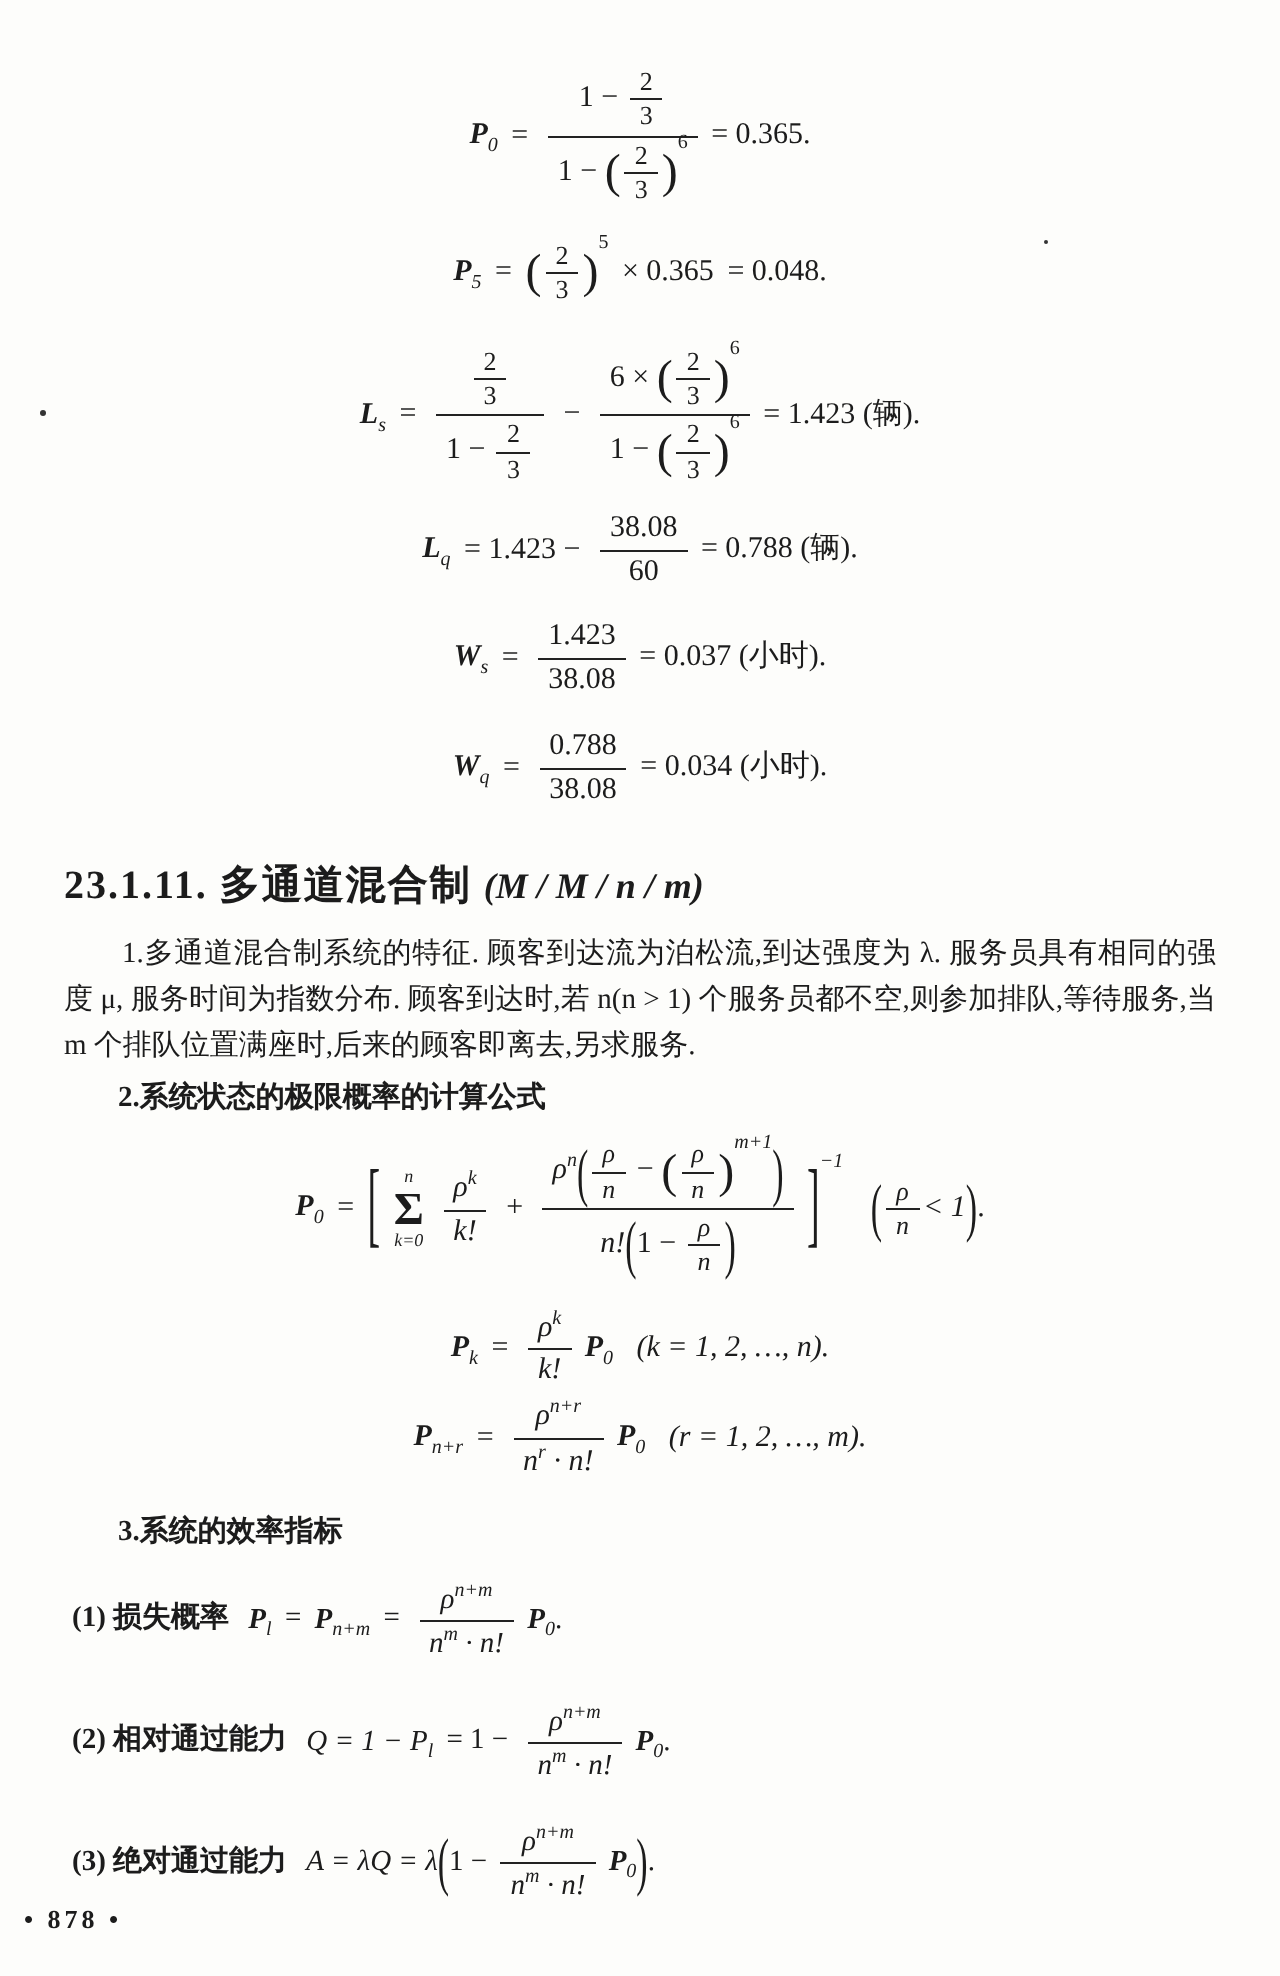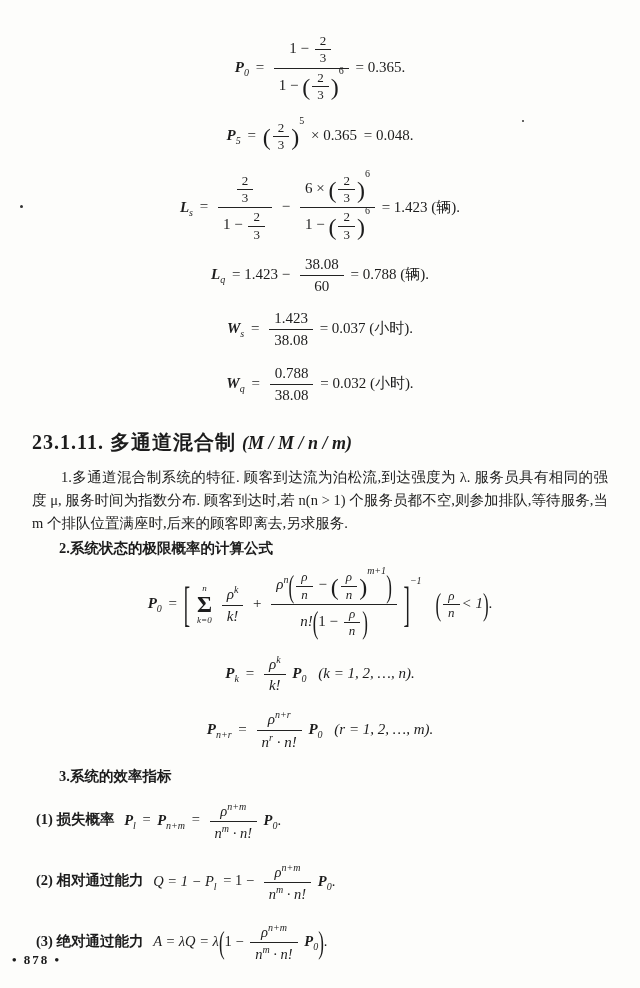--- a/index.html
+++ b/index.html
@@ -91,21 +91,21 @@
     <span class="v b">W</span><sub>s</sub>
     <span class="op">=</span>
     <span class="fr"><span class="n">1.423</span><span class="d">38.08</span></span>
     <span>= 0.037 (小时).</span>
   </div>
 
   <div class="fline" style="margin-top:12px;">
     <span class="v b">W</span><sub>q</sub>
     <span class="op">=</span>
     <span class="fr"><span class="n">0.788</span><span class="d">38.08</span></span>
-    <span>= 0.032 (小时).</span>
+    <span>= 0.034 (小时).</span>
   </div>
 
   <div class="heading">
     <span>23.1.11.</span>
     <span>多通道混合制</span>
     <span class="hm">(M / M / n / m)</span>
   </div>
 
   <div class="para">1.多通道混合制系统的特征. 顾客到达流为泊松流,到达强度为 λ.  服务员具有相同的强度 μ, 服务时间为指数分布.  顾客到达时,若 n(n &gt; 1) 个服务员都不空,则参加排队,等待服务,当 m 个排队位置满座时,后来的顾客即离去,另求服务.</div>
 
@@ -143,21 +143,21 @@
     <span class="v b">P</span><sub>k</sub>
     <span class="op">=</span>
     <span class="fr">
       <span class="n"><span class="v">ρ</span><sup class="v">k</sup></span>
       <span class="d v">k!</span>
     </span>
     <span class="v b">P</span><sub>0</sub>
     <span class="v" style="margin-left:8px;">(k = 1, 2, …, n).</span>
   </div>
 
-  <div class="fline" style="margin-top:12px;">
+  <div class="fline" style="margin-top:1px;">
     <span class="v b">P</span><sub>n+r</sub>
     <span class="op">=</span>
     <span class="fr">
       <span class="n"><span class="v">ρ</span><sup class="v">n+r</sup></span>
       <span class="d"><span class="v">n</span><sup class="v">r</sup> <span class="v">· n!</span></span>
     </span>
     <span class="v b">P</span><sub>0</sub>
     <span class="v" style="margin-left:8px;">(r = 1, 2, …, m).</span>
   </div>
 

